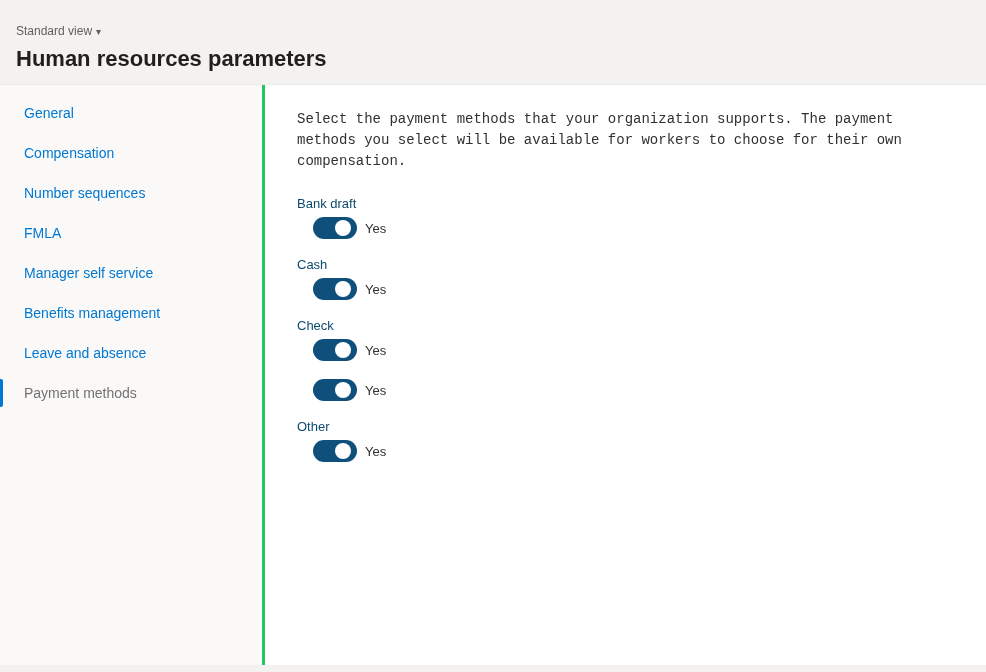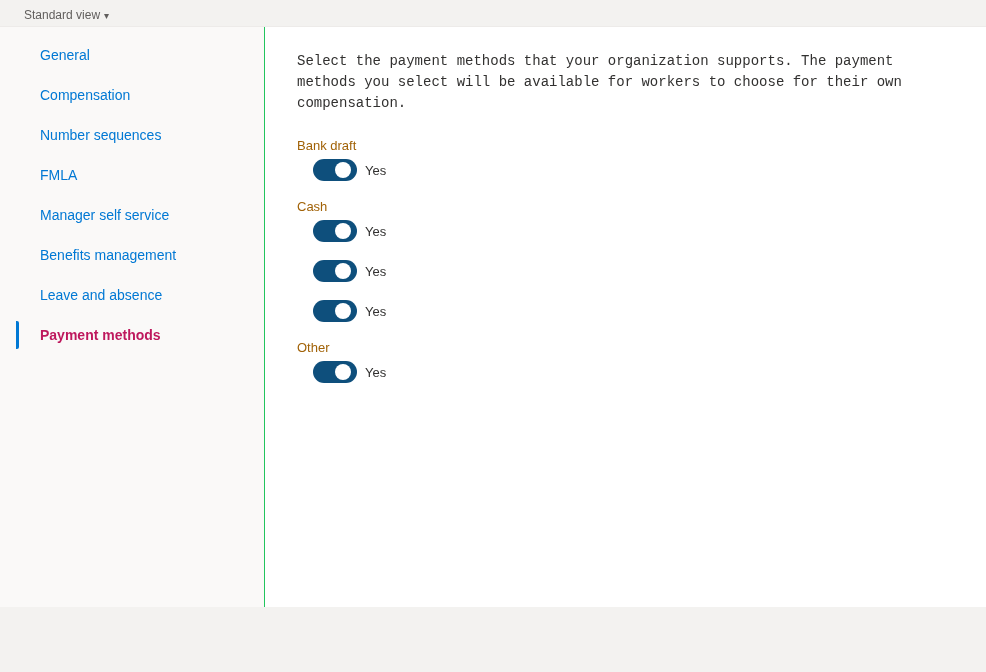--- a/index.html
+++ b/index.html
@@ -12,23 +12,22 @@
       width: 986px;
     }
     .app-container {
       width: 986px;
       min-height: 672px;
       background: #f3f2f0;
     }
     .top-bar {
       display: flex;
       align-items: center;
-      padding: 8px 16px 4px 16px;
-      background: #f3f2f0;
-      margin-left: 8px;
+      padding: 24px 16px 4px 16px;
+      background: #f3f2f0;
     }
     .standard-view {
       display: flex;
       align-items: center;
       gap: 4px;
       font-size: 12px;
       color: #605e5c;
       cursor: pointer;
     }
     .standard-view .chevron {
@@ -44,40 +43,40 @@
     .main-content {
       display: flex;
       background: #ffffff;
       margin: 0;
       border-top: 1px solid #edebe9;
     }
     .sidebar {
       width: 265px;
       min-height: 580px;
       background: #faf9f8;
-      border-right: 1px solid #22c55e;
-      padding: 8px 16px;
+      border-right: 3px solid #22c55e;
+      padding: 8px 0;
       flex-shrink: 0;
     }
     .sidebar-item {
       display: block;
       padding: 12px 24px;
       font-size: 14px;
       color: #0078d4;
       cursor: pointer;
       text-decoration: none;
       position: relative;
       background: transparent;
       border: none;
       width: 100%;
       text-align: left;
     }
     .sidebar-item.active {
-      color: #be185d;
-      font-weight: 700;
+      color: #737373;
+      font-weight: 400;
     }
     .sidebar-item.active::before {
       content: '';
       position: absolute;
       left: 0;
       top: 6px;
       bottom: 6px;
       width: 3px;
       background: #0078d4;
       border-radius: 0 2px 2px 0;
@@ -93,21 +92,21 @@
       line-height: 1.5;
       max-width: 680px;
       margin-bottom: 24px;
       font-family: Liberation Mono, monospace;
     }
     .payment-method-row {
       margin-bottom: 18px;
     }
     .payment-method-label {
       font-size: 13px;
-      color: #a16207;
+      color: #0c4a6e;
       margin-bottom: 6px;
     }
     .toggle-row {
       display: flex;
       align-items: center;
       gap: 8px;
       margin-left: 16px;
     }
     .toggle {
       position: relative;
@@ -148,20 +147,21 @@
 </head>
 <body>
 
 <div class="app-container">
   <div class="top-bar">
     <div class="standard-view">
       <span>Standard view</span>
       <span class="chevron">▾</span>
     </div>
   </div>
+  <div class="page-title">Human resources parameters</div>
 
   <div class="main-content">
     <nav class="sidebar">
     <div class="sidebar-item">General</div>
         <div class="sidebar-item">Compensation</div>
         <div class="sidebar-item">Number sequences</div>
         <div class="sidebar-item">FMLA</div>
         <div class="sidebar-item">Manager self service</div>
         <div class="sidebar-item">Benefits management</div>
         <div class="sidebar-item">Leave and absence</div>
@@ -189,20 +189,21 @@
               <label class="toggle">
                 <input type="checkbox" checked="" style="">
                 <span class="toggle-track">
                   <span class="toggle-thumb"></span>
                 </span>
               </label>
               <span class="toggle-yes-label">Yes</span>
             </div>
           </div>
           <div class="payment-method-row">
+            <div class="payment-method-label">Check</div>
             <div class="toggle-row">
               <label class="toggle">
                 <input type="checkbox" checked="" style="">
                 <span class="toggle-track">
                   <span class="toggle-thumb"></span>
                 </span>
               </label>
               <span class="toggle-yes-label">Yes</span>
             </div>
           </div>

